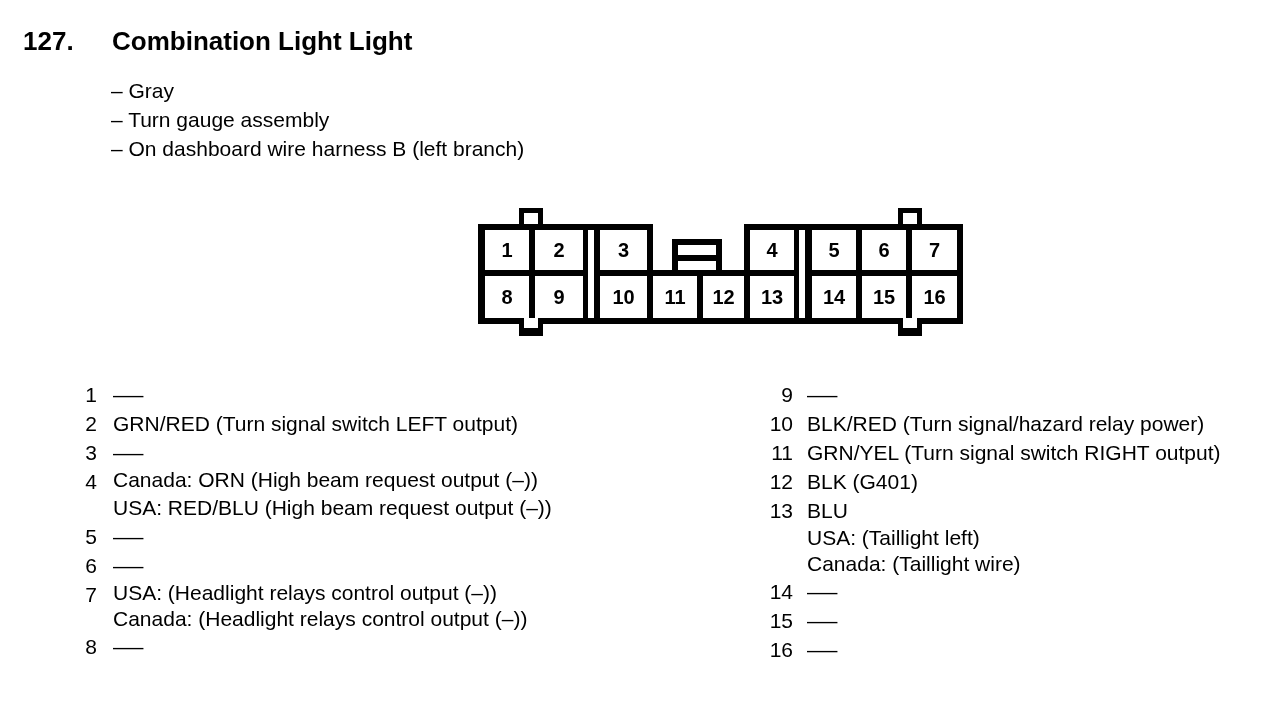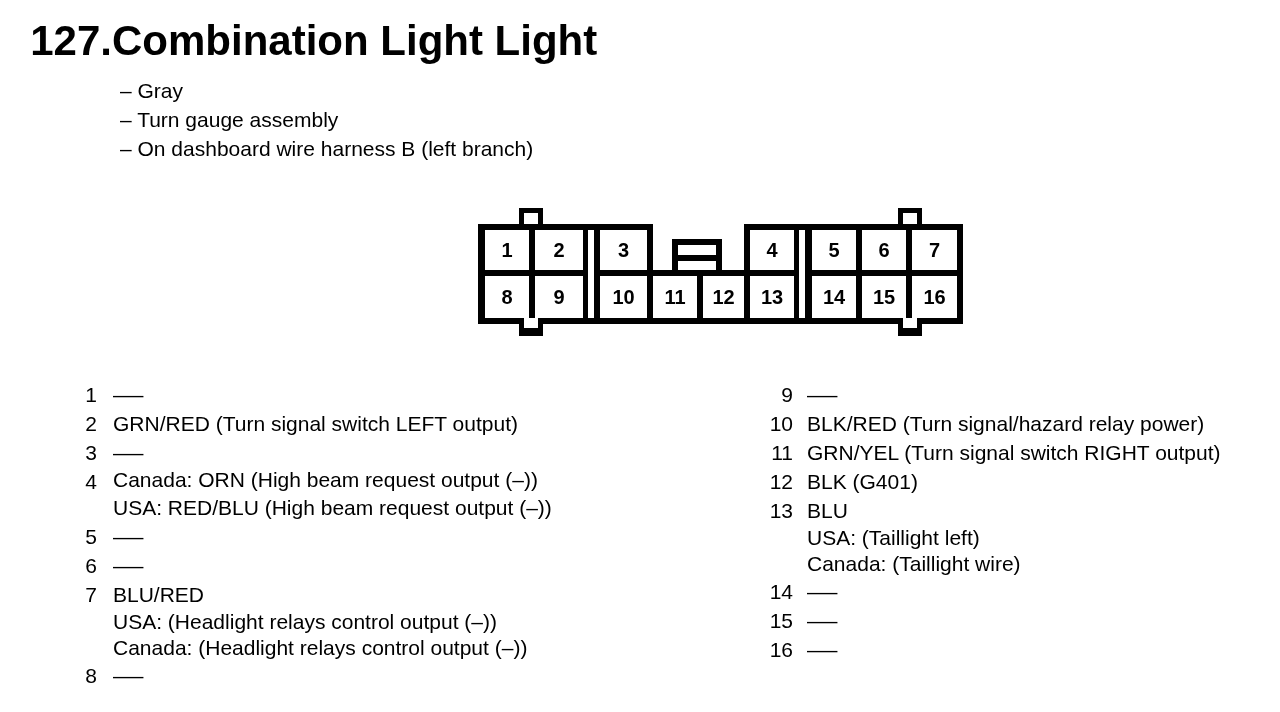--- a/index.html
+++ b/index.html
@@ -1,23 +1,23 @@
 <!DOCTYPE html>
 <html><head>
 <meta charset="utf-8">
 <style>
   html,body{margin:0;padding:0;}
   .page{position:relative;width:1280px;height:712px;background:#fff;color:#000;
         font-family:"Liberation Sans",sans-serif;overflow:hidden;}
 
   
   .heading{position:absolute;left:23px;top:22px;display:flex;
-           font-weight:bold;font-size:42px;line-height:38px;text-align:right;}
+           font-weight:bold;font-size:26px;line-height:38px;}
   .heading .sec-num{width:89px;flex:none;}
-  .bullets{position:absolute;left:120px;top:76px;font-size:21px;line-height:29px;}
+  .bullets{position:absolute;left:111px;top:76px;font-size:21px;line-height:29px;}
 
   
   .connector{position:absolute;left:478px;top:206px;width:487px;height:130px;}
   .cblk{position:absolute;background:#000;}
   .blk-left{left:0;top:18px;width:175px;height:100px;}
   .blk-mid{left:175px;top:64px;width:91px;height:54px;}
   .blk-right{left:266px;top:18px;width:219px;height:100px;}
   .latch{left:194px;top:33px;width:50px;height:33px;}
   .tab-tl{left:41px;top:2px;width:24px;height:16px;}
   .tab-tr{left:420px;top:2px;width:24px;height:16px;}
@@ -148,21 +148,20 @@
     </div>
     <div class="pin-row">
       <span class="pin-num">6</span>
       <div>
           <div class="pl dash">—</div>
         </div>
     </div>
     <div class="pin-row">
       <span class="pin-num">7</span>
       <div>
-        <div class="pl">BLU/RED</div>
         <div class="pl cont">USA: (Headlight relays control output (–))</div>
         <div class="pl cont">Canada: (Headlight relays control output (–))</div>
       </div>
     </div>
     <div class="pin-row">
       <span class="pin-num">8</span>
       <div>
           <div class="pl dash">—</div>
         </div>
     </div>

